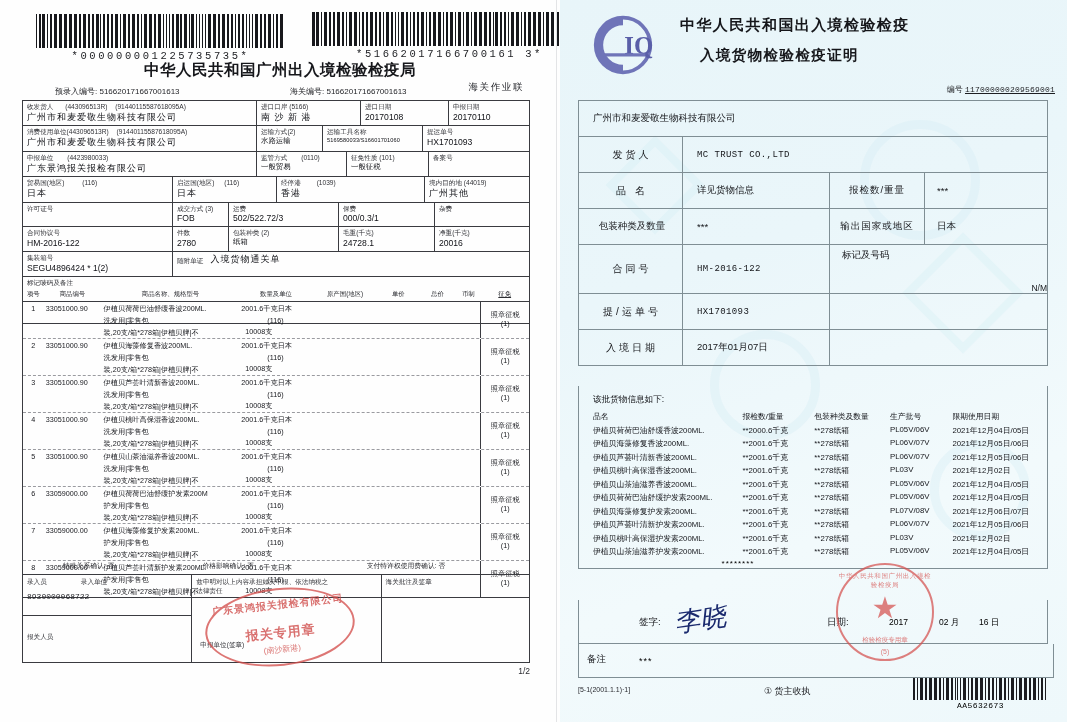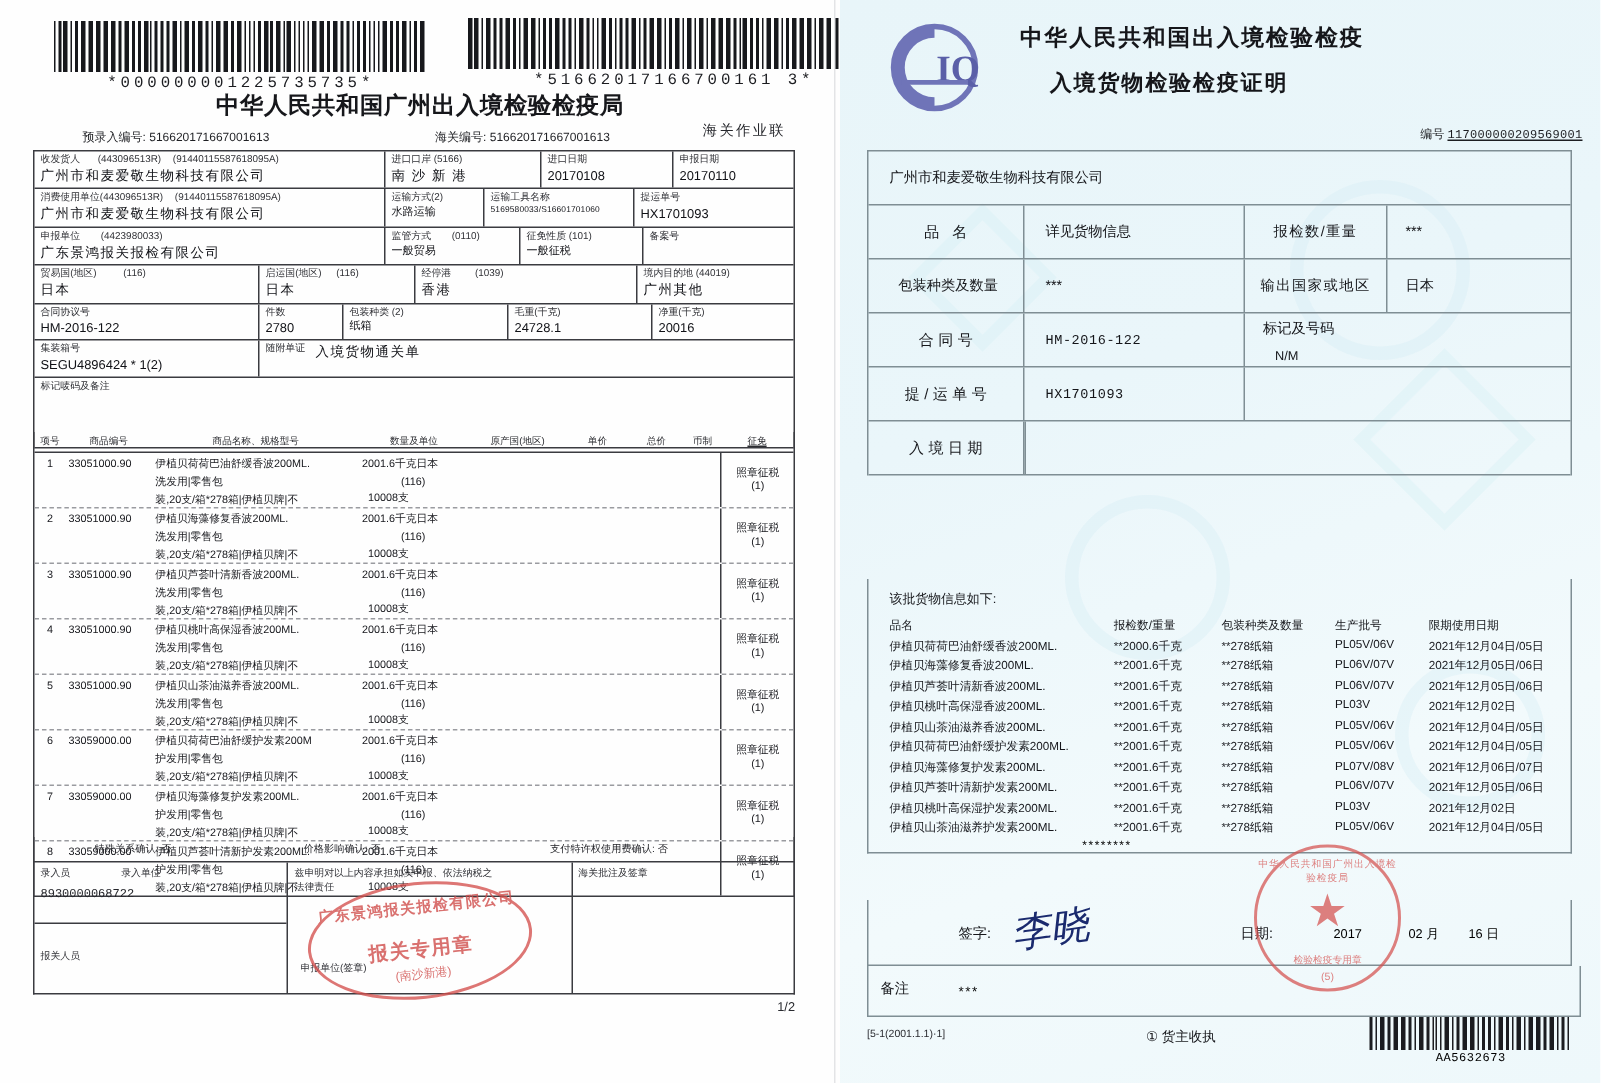--- a/index.html
+++ b/index.html
@@ -148,21 +148,21 @@
           letter-spacing:3px; color:#17181c; padding-left:3px;}
   .cval { flex:1; display:flex; align-items:center; padding-left:14px;
           font-size:9.5px; color:#141519; }
   .cval.mono { font-family:"Liberation Mono","DejaVu Sans Mono",monospace; font-size:9px; letter-spacing:.4px;}
   .clbl2 { width: 96px; border-left:1px solid #7f8e94; border-right:1px solid #7f8e94;
            display:flex; align-items:center; justify-content:center;
            font-size:9.5px; letter-spacing:1px; color:#17181c; }
   .cval2 { width: 118px; display:flex; align-items:center; padding-left:12px;
            font-size:9.5px; color:#141519; }
   .cval-tall { flex:1; padding: 4px 0 0 12px; font-size:9.5px; color:#141519; }
-  .cval-tall .mk { font-size:8.5px; display:block; margin-top:6px; padding-left:8px; }
+  .cval-tall .mk { font-size:8.5px; display:block; margin-top:21px; padding-left:8px;text-align:right; }
 
   .cert-sec { position:absolute; left: 18px; top: 386px; width: 470px;
               border-left:1px solid #7f8e94; border-right:1px solid #7f8e94;
               border-bottom:1px solid #7f8e94; padding: 4px 0 0 0; }
   .cert-word { font-size: 9.5px; color:#15161a; padding-left: 6px; }
   .cert-l1 { font-size: 8.6px; color:#15161a; padding-left: 14px; margin-top: 4px; }
   .cert-l2 { font-size: 8.6px; color:#15161a; padding-left: 14px; margin-top: 2px; }
   .gl-head, .gl-row { display:flex; font-size: 7.8px; color:#14151a; padding-left: 14px; margin-top: 2.5px; }
   .gl-head { font-weight:400; margin-top: 5px; }
   .g-name { width: 158px; }
@@ -474,20 +474,42 @@
             <span style="margin-left:14px">(1039)</span>
           </div>
           <div class="val cn">香港</div>
         </div>
         <div class="fcell" style="width:104px">
           <div class="lbl">境内目的地 (44019)</div>
           <div class="val cn">广州其他</div>
         </div>
       </div>
 
+      <div class="frow">
+        <div class="fcell" style="width:150px">
+          <div class="lbl">许可证号</div>
+          <div class="val"></div>
+        </div>
+        <div class="fcell" style="width:56px">
+          <div class="lbl">成交方式 (3)</div>
+          <div class="val">FOB</div>
+        </div>
+        <div class="fcell" style="width:110px">
+          <div class="lbl">运费</div>
+          <div class="val">502/522.72/3</div>
+        </div>
+        <div class="fcell" style="width:96px">
+          <div class="lbl">保费</div>
+          <div class="val">000/0.3/1</div>
+        </div>
+        <div class="fcell" style="width:94px">
+          <div class="lbl">杂费</div>
+          <div class="val"></div>
+        </div>
+      </div>
 
       <div class="frow">
         <div class="fcell" style="width:150px">
           <div class="lbl">合同协议号</div>
           <div class="val">HM-2016-122</div>
         </div>
         <div class="fcell" style="width:56px">
           <div class="lbl">件数</div>
           <div class="val">2780</div>
         </div>
@@ -504,21 +526,21 @@
           <div class="val">20016</div>
         </div>
       </div>
 
       <div class="frow">
         <div class="fcell" style="width:150px">
           <div class="lbl">集装箱号</div>
           <div class="val">SEGU4896424 * 1(2)</div>
         </div>
         <div class="fcell" style="width:356px">
-          <div style="display:flex; gap:7px">
+          <div style="display:flex; align-items:flex-end; gap:7px">
             <span class="lbl">随附单证</span>
             <span class="val cn" style="margin:0">入境货物通关单</span>
           </div>
         </div>
       </div>
 
       <div class="frow">
         <div class="fcell" style="width:506px; min-height:46px">
           <div class="lbl">标记唛码及备注</div>
         </div>
@@ -687,20 +709,24 @@
         <span>编号</span>
         <u>117000000209569001</u>
       </div>
     </div>
 
     <div class="ciq-frm">
       <div class="crow">
         <div class="cval">广州市和麦爱敬生物科技有限公司</div>
       </div>
       <div class="crow">
+        <div class="clbl">发货人</div>
+        <div class="cval mono">MC TRUST CO.,LTD</div>
+      </div>
+      <div class="crow">
         <div class="clbl">品  名</div>
         <div class="cval" style="flex:none; width:146px">详见货物信息</div>
         <div class="clbl2">报检数/重量</div>
         <div class="cval2">***</div>
       </div>
       <div class="crow">
         <div class="clbl" style="letter-spacing:0; font-size:9.5px">包装种类及数量</div>
         <div class="cval" style="flex:none; width:146px">***</div>
         <div class="clbl2">输出国家或地区</div>
         <div class="cval2">日本</div>
@@ -713,20 +739,21 @@
           <span class="mk">N/M</span>
         </div>
       </div>
       <div class="crow">
         <div class="clbl">提/运单号</div>
         <div class="cval mono" style="flex:none; width:146px">HX1701093</div>
         <div class="cval-tall" style="border-left:1px solid #7f8e94"></div>
       </div>
       <div class="crow">
         <div class="clbl">入境日期</div>
+        <div class="cval" style="flex:none; width:146px">2017年01月07日</div>
         <div class="cval-tall" style="border-left:1px solid #7f8e94"></div>
       </div>
     </div>
 
     <div class="cert-sec">
       <div class="cert-l1">该批货物信息如下:</div>
       <div class="gl-head">
         <span class="g-name">品名</span>
         <span class="g-qty">报检数/重量</span>
         <span class="g-pkg">包装种类及数量</span>

